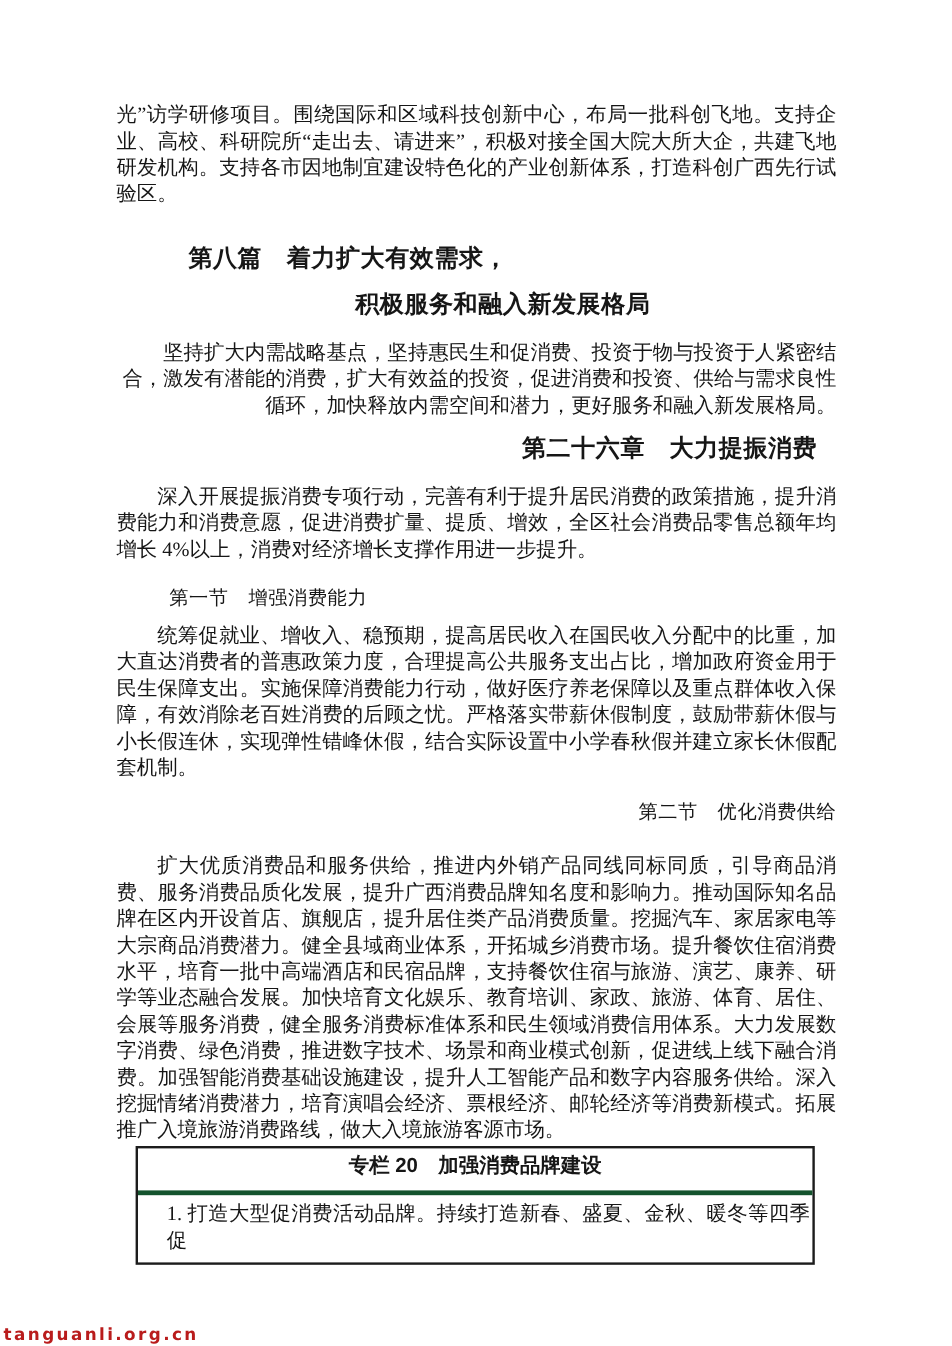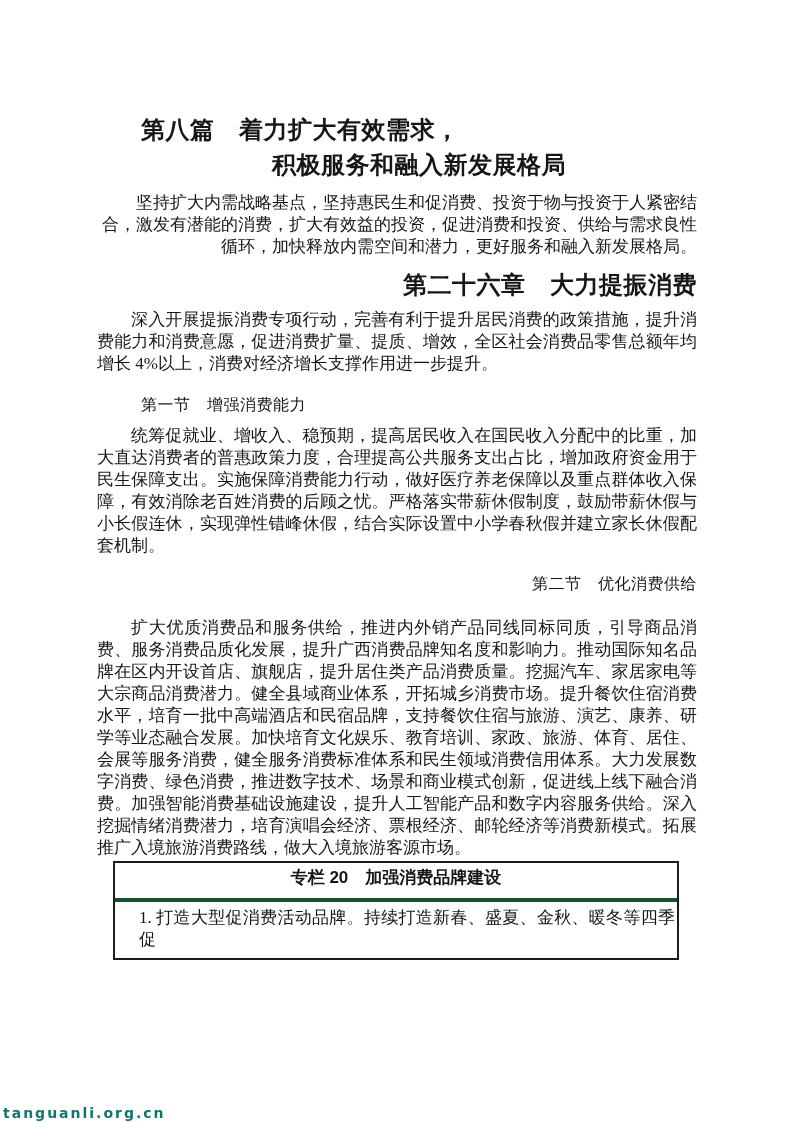--- a/index.html
+++ b/index.html
@@ -27,24 +27,24 @@
   .para {
     margin: 0;
     text-align: justify;
     text-justify: inter-ideograph;
     text-indent: 34px;
   }
   .para-cont {
     text-indent: 0;
   }
   .h-bold {
-    margin: 0;
-    font-family: Liberation Serif, serif;
+    margin: 16px;
+    font-family: Liberation Mono, monospace;
     font-weight: bold;
-    font-size: 24px;
+    font-size: 20px;
     line-height: 22px;
     text-indent: 44px;
     letter-spacing: 0.5px;
   }
   .h-section {
     margin: 0;
     font-size: 16px;
     line-height: 22px;
     text-indent: 44px;
     letter-spacing: 0.5px;
@@ -77,30 +77,31 @@
     padding: 5px 2px 7px 24px;
   }
   .watermark {
     position: absolute;
     left: 3px;
     bottom: 1px;
     font-family: "DejaVu Sans", "Liberation Sans", sans-serif;
     font-weight: bold;
     font-size: 14px;
     letter-spacing: 2px;
-    color: #0f766e;
+    color: #b91c1c;
     user-select: none;
   }
 </style>
 </head>
 <body>
 
 <div class="page">
   <div class="content">
 
+    <p class="para para-cont">光”访学研修项目。围绕国际和区域科技创新中心，布局一批科创飞地。支持企业、高校、科研院所“走出去、请进来”，积极对接全国大院大所大企，共建飞地研发机构。支持各市因地制宜建设特色化的产业创新体系，打造科创广西先行试验区。</p>
 
     <p class="h-bold mt-part">第八篇　着力扩大有效需求，</p>
 
     <p class="h-bold mt-part2">积极服务和融入新发展格局</p>
 
     <p class="para mt-16">坚持扩大内需战略基点，坚持惠民生和促消费、投资于物与投资于人紧密结合，激发有潜能的消费，扩大有效益的投资，促进消费和投资、供给与需求良性循环，加快释放内需空间和潜力，更好服务和融入新发展格局。</p>
 
     <p class="h-bold mt-16">第二十六章　大力提振消费</p>
 
     <p class="para mt-13">深入开展提振消费专项行动，完善有利于提升居民消费的政策措施，提升消费能力和消费意愿，促进消费扩量、提质、增效，全区社会消费品零售总额年均增长 4%以上，消费对经济增长支撑作用进一步提升。</p>

